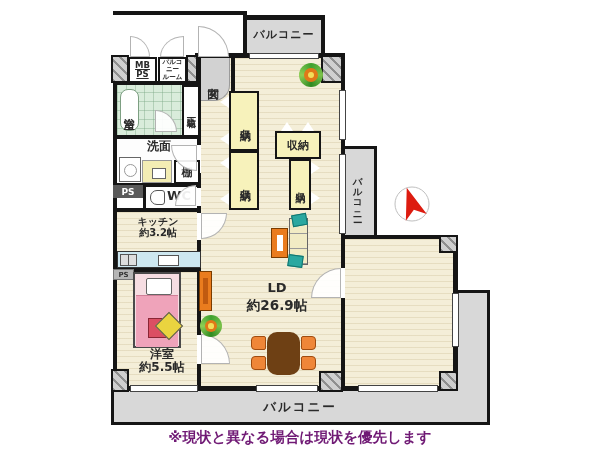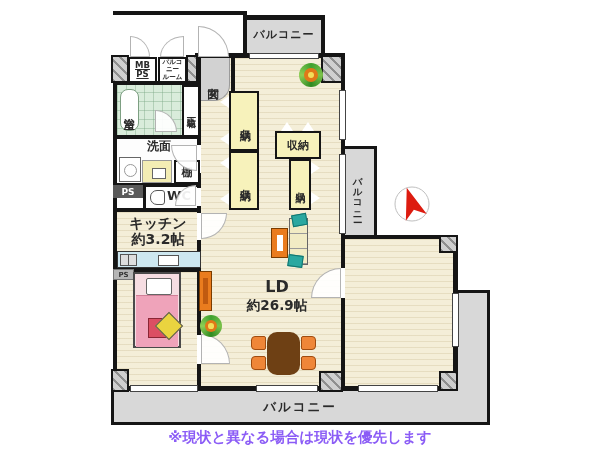--- a/index.html
+++ b/index.html
@@ -129,43 +129,47 @@
   </div>
   <div class="arc" style="left:171px;top:145px;width:26px;height:26px;border-radius:0 0 0 100%;"></div>
 
   <div class="abs" style="left:113px;top:185px;width:30px;height:13px;background:#5a5a5a;display:flex;align-items:center;justify-content:center;">
     <span style="color:#fff;font-size:9px;font-weight:700;">PS</span>
   </div>
   <div class="furn" style="left:150px;top:190px;width:15px;height:15px;background:#fff;border:1.2px solid #555;border-radius:7px 3px 3px 7px;"></div>
   <div class="lbl" style="left:164px;top:189px;width:30px;font-size:13px;">WC</div>
   <div class="arc" style="left:175px;top:185px;width:21px;height:21px;border-radius:100% 0 0 0;"></div>
 
-  <div class="lbl" style="left:122px;top:216px;width:72px;font-size:14px;">
+  <div class="lbl" style="left:122px;top:216px;width:72px;font-size:10px;">
     <span>キッチン</span><br>
     <span>約3.2帖</span>
   </div>
   <div class="furn" style="left:117px;top:251px;width:84px;height:17px;background:var(--counter,#cde7f0);border:1.5px solid #333;"></div>
   <div class="furn" style="left:120px;top:254px;width:17px;height:12px;background:#ddd;border:1px solid #555;
        background-image:linear-gradient(90deg,transparent 48%,#555 48% 52%,transparent 52%),linear-gradient(180deg,transparent 48%,#555 48% 52%,transparent 52%);"></div>
   <div class="furn" style="left:158px;top:255px;width:21px;height:11px;background:#fff;border:1px solid #555;"></div>
   <div class="abs" style="left:113px;top:269px;width:21px;height:11px;background:#b5b5b5;border:1px solid #777;display:flex;align-items:center;justify-content:center;">
     <span style="font-size:7px;font-weight:700;color:#333;">PS</span>
   </div>
   <div class="arc" style="left:201px;top:213px;width:26px;height:26px;border-radius:0 0 100% 0;"></div>
 
   <div class="furn" style="left:133px;top:272px;width:48px;height:76px;background:var(--bed-frame,#f6dde2);border:2px solid #4a4a4a;">
     <div style="position:absolute;left:11px;top:4px;width:24px;height:15px;background:#fff;border:1.2px solid #666;border-radius:2px;"></div>
     <div style="position:absolute;left:1px;top:21px;width:42px;height:51px;background:var(--bed-pink,#efa3ba);border-top:1.5px solid #d07f97;"></div>
     <div style="position:absolute;left:13px;top:44px;width:20px;height:18px;background:var(--cushion-red,#db4f63);border:1px solid #8a2635;"></div>
     <div style="position:absolute;left:24px;top:42px;width:18px;height:18px;background:var(--cushion-yellow,#ead43f);border:1.5px solid #555;transform:rotate(45deg);"></div>
   </div>
+  <div class="lbl" style="left:130px;top:348px;width:64px;font-size:12px;">
+    <span>洋室</span><br>
+    <span>約5.5帖</span>
+  </div>
   <div class="arc" style="left:201px;top:334px;width:29px;height:30px;border-radius:0 100% 0 0;"></div>
 
   <div class="lbl" style="left:237px;top:278px;width:80px;">
-    <span style="font-size:16px;">LD</span><br>
+    <span style="font-size:13px;">LD</span><br>
     <span style="font-size:13.5px;">約26.9帖</span>
   </div>
   <div class="arc" style="left:311px;top:268px;width:30px;height:30px;border-radius:100% 0 0 0;"></div>
 
   <div class="storage" style="left:229px;top:91px;width:30px;height:60px;font-size:11px;">
     <span class="vert">収納</span>
   </div>
   <div class="storage" style="left:229px;top:151px;width:30px;height:59px;font-size:11px;">
     <span class="vert">収納</span>
   </div>
@@ -214,15 +218,15 @@
 
   <div class="arc" style="left:198px;top:26px;width:31px;height:31px;border-radius:0 100% 0 0;background:#fff;"></div>
   <div class="arc" style="left:130px;top:36px;width:20px;height:21px;border-radius:0 100% 0 0;background:#fff;"></div>
   <div class="arc" style="left:160px;top:36px;width:24px;height:21px;border-radius:100% 0 0 0;background:#fff;"></div>
 
   <svg style="position:absolute;left:392px;top:184px;" width="40" height="40" viewBox="0 0 40 40">
     <circle cx="20" cy="20" r="17" fill="none" stroke="#c0c0c0" stroke-width="1"></circle>
     <polygon points="20,3 9,34 20,26 31,34" fill="#dd1c10" transform="rotate(-18 20 20)"></polygon>
   </svg>
 
-  <div class="lbl" style="left:80px;top:429px;width:440px;font-size:14.5px;color:#8b5cf6;">※現状と異なる場合は現状を優先します</div>
+  <div class="lbl" style="left:80px;top:429px;width:440px;font-size:14.5px;color:#701a75;">※現状と異なる場合は現状を優先します</div>
 
 </div>
 
 </body></html>

